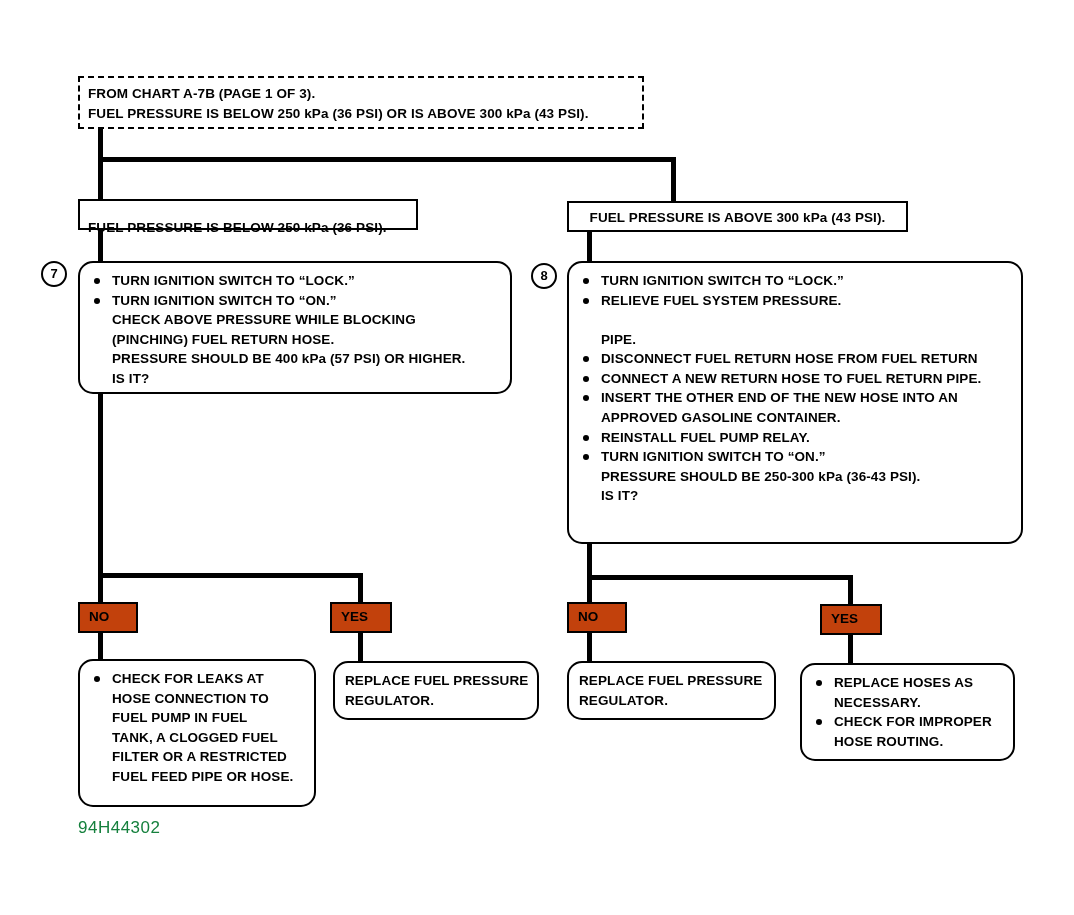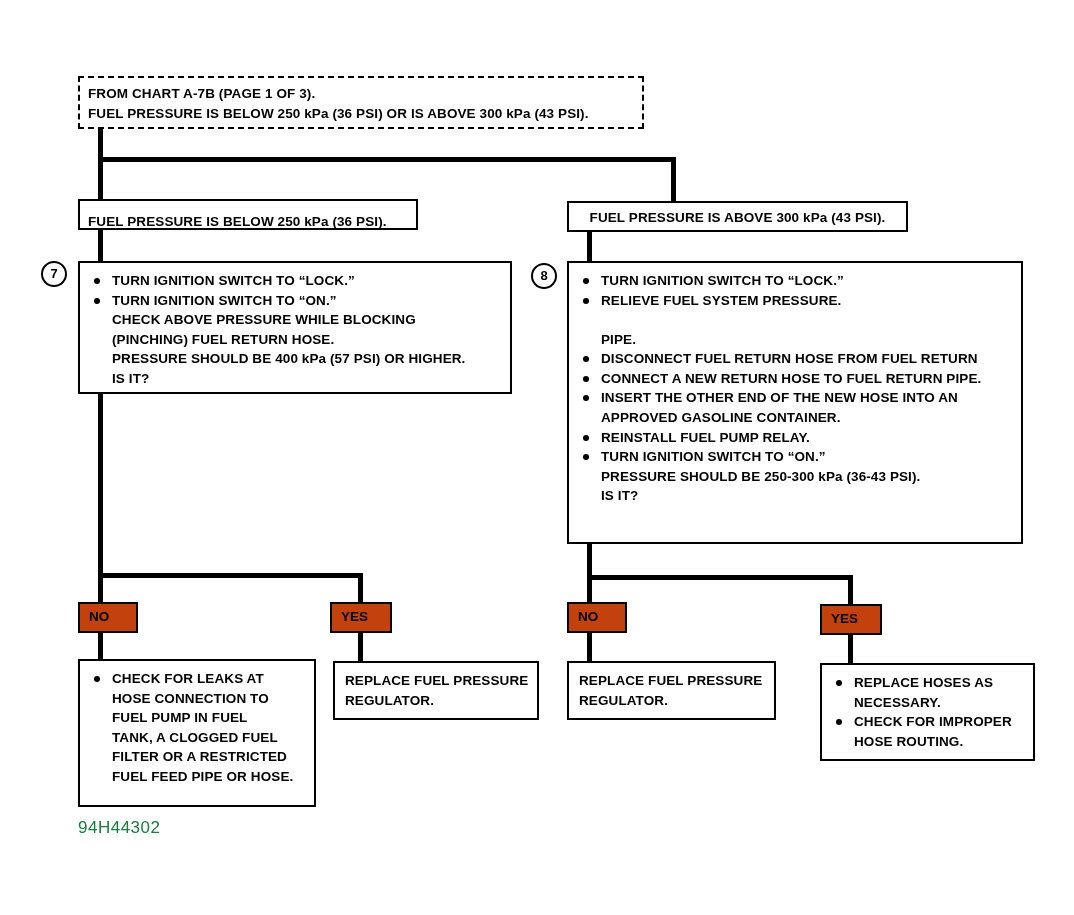--- a/index.html
+++ b/index.html
@@ -94,37 +94,38 @@
   }
   .caption {
     position: absolute;
     font-size: 17px;
     font-family: "Liberation Sans", sans-serif;
     color: #15803d;
     letter-spacing: 0.5px;
   }
   .pad {
     padding: 8px 10px;
+    border-radius: 15px;
   }
 </style>
 </head>
 <body>
 
 <div id="canvas">
 
   <div class="box dashed label-box" style="left:78px; top:76px; width:566px; height:53px; padding-top:6px;">
     <div class="text-line">FROM CHART A-7B (PAGE 1 OF 3).</div>
     <div class="text-line">FUEL PRESSURE IS BELOW 250 kPa (36 PSI) OR IS ABOVE 300 kPa (43 PSI).</div>
   </div>
 
   <div class="line vline" style="left:98px; top:129px; height:70px;"></div>
   <div class="line hline" style="left:98px; top:157px; width:578px;"></div>
   <div class="line vline" style="left:671px; top:157px; height:45px;"></div>
 
-  <div class="box label-box" style="left:78px; top:199px; width:340px; height:31px; padding-top:11px;">
+  <div class="box label-box" style="left:78px; top:199px; width:340px; height:31px; padding-top:17px;">
     <div class="text-line">FUEL PRESSURE IS BELOW 250 kPa (36 PSI).</div>
   </div>
 
   <div class="box label-box" style="left:567px; top:201px; width:341px; height:31px; padding-top:5px;text-align:center;">
     <div class="text-line">FUEL PRESSURE IS ABOVE 300 kPa (43 PSI).</div>
   </div>
 
   <div class="line vline" style="left:98px; top:230px; height:32px;"></div>
 
   <div class="line vline" style="left:587px; top:232px; height:30px;"></div>
@@ -193,21 +194,21 @@
   <div class="box pad" style="left:333px; top:661px; width:206px; height:59px;">
     <div class="text-line">REPLACE FUEL PRESSURE</div>
     <div class="text-line">REGULATOR.</div>
   </div>
 
   <div class="box pad" style="left:567px; top:661px; width:209px; height:59px;">
     <div class="text-line">REPLACE FUEL PRESSURE</div>
     <div class="text-line">REGULATOR.</div>
   </div>
 
-  <div class="box pad" style="left:820px; top:663px; width:215px; height:98px;">
+  <div class="box pad" style="left:800px; top:663px; width:215px; height:98px;">
     <div class="list">
       <div class="li bullet">REPLACE HOSES AS</div>
       <div class="li nobullet">NECESSARY.</div>
       <div class="li bullet">CHECK FOR IMPROPER</div>
       <div class="li nobullet">HOSE ROUTING.</div>
     </div>
   </div>
 
   <div class="caption" style="left:78px; top:818px;">94H44302</div>
 

